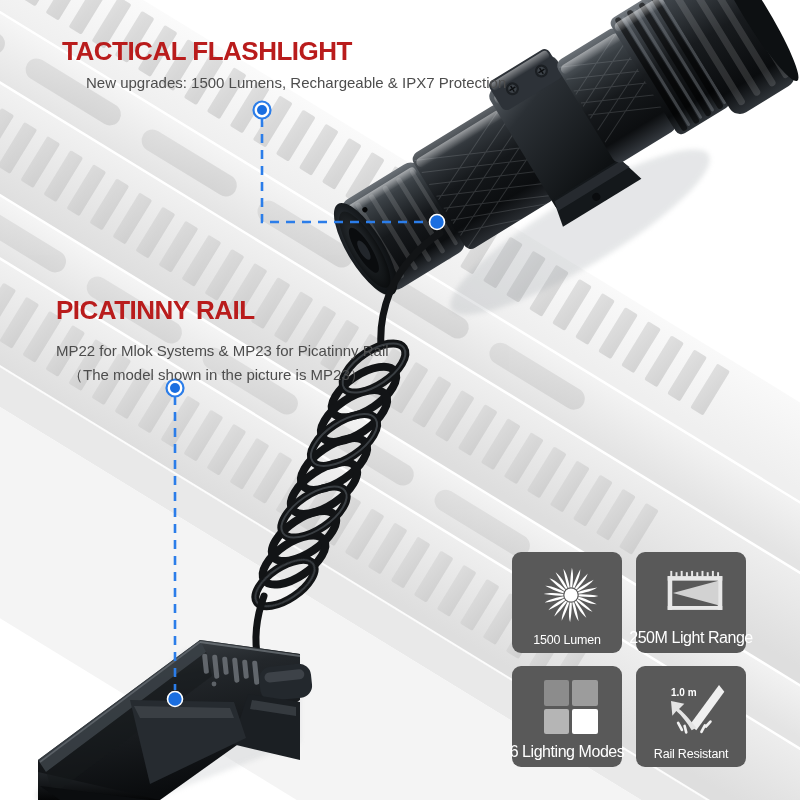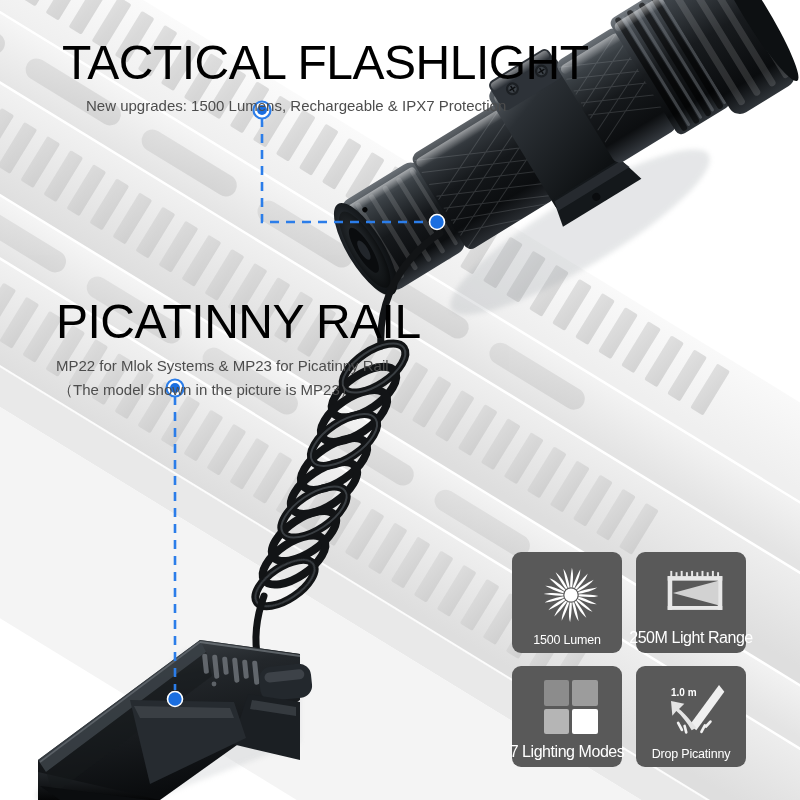--- a/index.html
+++ b/index.html
@@ -15,38 +15,38 @@
 
   
   .rail-layer { position:absolute; inset:0; }
 
   
   .photo-layer { position:absolute; inset:0; }
 
   
   .callout-block { position:absolute; }
   .headline {
-    font-size:48px;
-    font-weight:normal;
+    font-size:26px;
+    font-weight:bold;
     letter-spacing:-0.5px;
-    color:#000000;
+    color:#b91c1c;
     white-space:nowrap;
     line-height:1.05;
   }
   .subline {
     font-size:15px;
     color:#4d4d4d;
     white-space:nowrap;
     line-height:1.45;
   }
   .c1 { left:62px; top:38px; }
   .c1 .subline { margin-top:7px; margin-left:24px; }
   .c2 { left:56px; top:297px; }
-  .c2 .subline { margin-top:8px; margin-left:0px; }
-  .c2 .subline.second { margin-top:2px; margin-left:2px; }
+  .c2 .subline { margin-top:16px; margin-left:0px; }
+  .c2 .subline.second { margin-top:2px; margin-left:12px; }
 
   
   .badge-grid {
     position:absolute;
     left:512px; top:552px;
     width:240px; height:216px;
     display:grid;
     grid-template-columns:110px 110px;
     grid-template-rows:101px 101px;
     gap:13px 14px;
@@ -528,39 +528,39 @@
 
     <div class="badge wide">
       <div class="bicon">
         <div class="modes">
           <i></i>
             <i></i>
             <i></i>
             <i></i>
         </div>
       </div>
-      <div class="blabel">7 Lighting Modes</div>
+      <div class="blabel">6 Lighting Modes</div>
     </div>
 
     <div class="badge">
       <div class="bicon">
         <svg width="68" height="56" viewBox="0 0 100 84">
 
           <path d="M86 6 L94 16 L52 74 L42 66 Z" fill="#f0f0f0"></path>
 
           <path d="M52 70 C 42 58, 34 48, 26 42 L34 34 L14 30 L16 52 L22 45 C 30 52, 38 62, 45 74 Z" fill="#e4e4e4"></path>
 
           <g fill="#f0f0f0">
             <rect x="22" y="62" width="4" height="16" rx="2" transform="rotate(-28 22 62)"></rect>
             <rect x="32" y="66" width="4" height="14" rx="2" transform="rotate(-14 32 66)"></rect>
             <rect x="64" y="64" width="4" height="15" rx="2" transform="rotate(28 64 64)"></rect>
             <rect x="73" y="58" width="4" height="14" rx="2" transform="rotate(42 73 58)"></rect>
           </g>
 
           <text x="14" y="22" font-family="Liberation Sans, sans-serif" font-size="15" font-weight="bold" fill="#ffffff">1.0 m</text>
         </svg>
       </div>
-      <div class="blabel">Drop Picatinny</div>
+      <div class="blabel">Rail Resistant</div>
     </div>
 
   </div>
 
 </div>
 
 </body></html>

